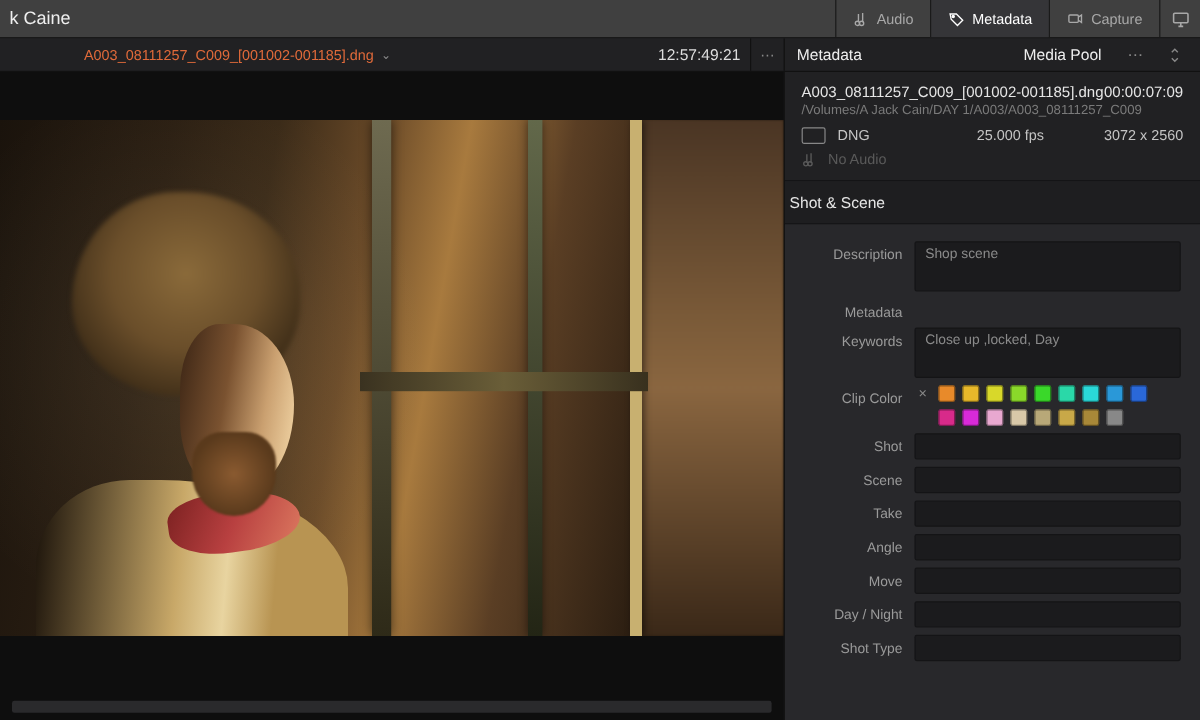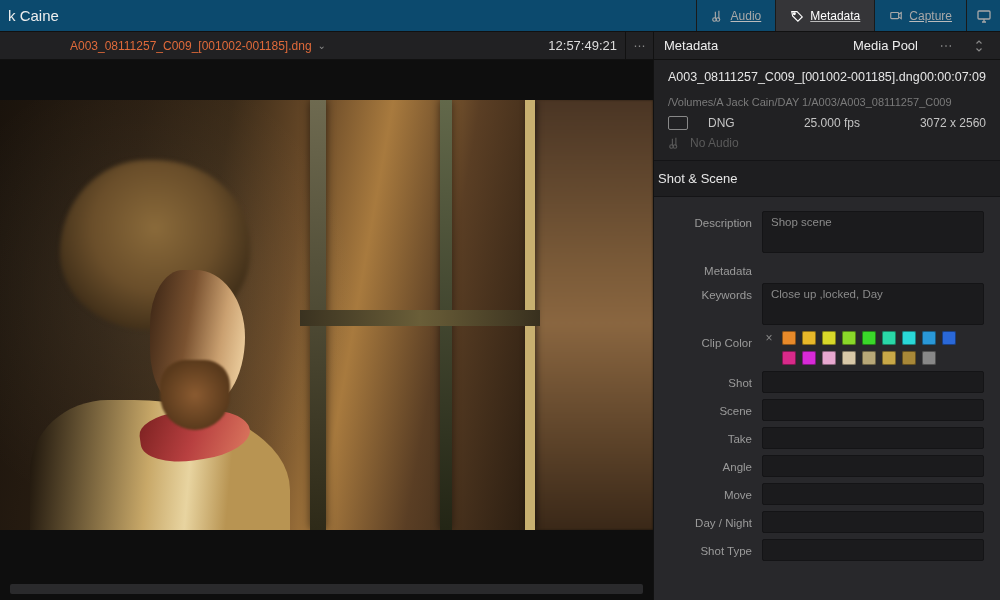--- a/index.html
+++ b/index.html
@@ -9,37 +9,36 @@
     font-family: -apple-system, BlinkMacSystemFont, "Segoe UI", sans-serif;
     color: #bbb;
     font-size: 12px;
     overflow: hidden;
     position: relative;
   }
 
   
   .topbar {
     height: 32px;
-    background: #0c4a6e;
+    background: #404040;
     display: flex;
     align-items: center;
     border-bottom: 1px solid #111;
   }
   .project-title {
     color: #eee; font-size: 15px;
     padding-left: 8px;
     flex: 0 0 auto;
     width: 640px;
     white-space: nowrap; overflow: hidden;
   }
   .top-tabs {
     display: flex; align-items: center; gap: 0;
     margin-left: auto;
     height: 100%;
-    text-decoration: underline;
   }
   .top-tab {
     display: flex; align-items: center; gap: 6px;
     padding: 0 14px; height: 100%;
     color: #a8a8a8; font-size: 12px;
     cursor: pointer;
     border-left: 1px solid #1a1a1a;
   }
   .top-tab.active { background: #353538; color: #fff; }
   .top-tab svg, .top-tab .icon { width: 14px; height: 14px; }
@@ -165,22 +164,22 @@
     display: flex; flex-direction: column;
     overflow: hidden;
   }
   .panel-top {
     padding: 10px 14px 10px 14px;
     border-bottom: 1px solid #141416;
   }
   .file-row1 { display:flex; justify-content: space-between; align-items:center; }
   .file-name { color: #e6e6e6; font-size: 12.5px; }
   .file-dur { color: #e6e6e6; font-size: 12.5px; font-variant-numeric: tabular-nums;}
-  .file-path { color: #7a7a7a; font-size: 11px; margin-top:12px;}
-  .file-row2 { display:flex; align-items: center; gap: 20px; margin-top:8px; color:#c4c4c4;}
+  .file-path { color: #7a7a7a; font-size: 11px; margin-top:2px;}
+  .file-row2 { display:flex; align-items: center; gap: 10px; margin-top:8px; color:#c4c4c4;}
   .file-row2 .codec-icon { width:20px; height:14px; border:1px solid #888; border-radius:2px;}
   .file-row2 .fps { margin-left: auto; margin-right: 40px;}
   .file-row3 { display:flex; align-items:center; gap:8px; margin-top:6px; color:#5a5a5a;}
 
   .section-title {
     padding: 10px 4px;
     color: #e6e6e6; font-size: 13px;
     border-bottom: 1px solid #141416;
     background: #1e1e20;
   }

